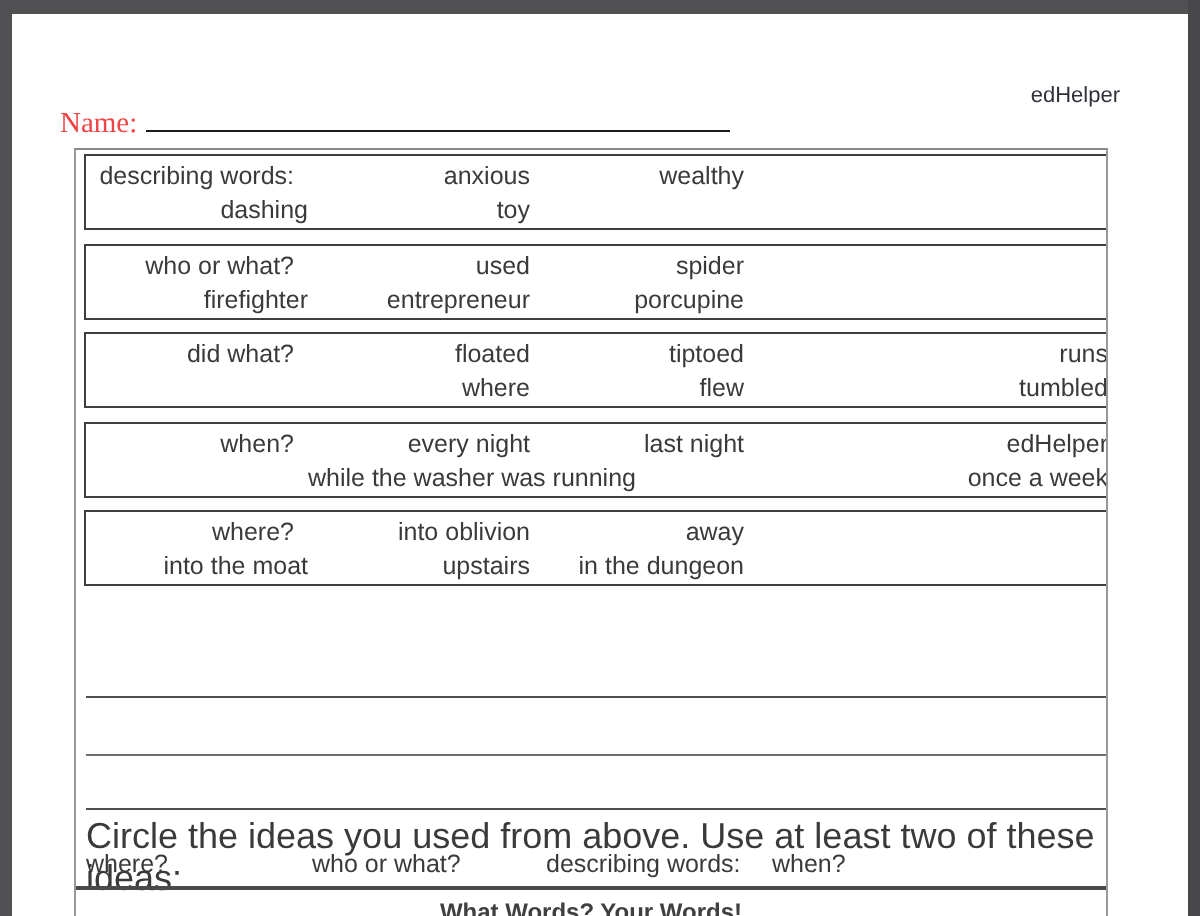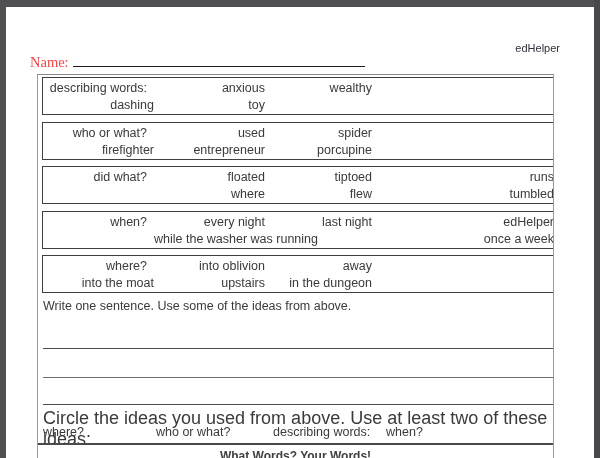--- a/index.html
+++ b/index.html
@@ -154,21 +154,20 @@
   <div class="wbox wbox5">
     <span class="blabel">where?</span>
     <span class="bcell">into oblivion</span>
     <span class="bcell">away</span>
     <span class="blabel"></span>
     <span class="bcell">into the moat</span>
     <span class="bcell">upstairs</span>
     <span class="bcell">in the dungeon</span>
   </div>
 
-  <div class="write-instr">Write one sentence.  Use some of the ideas from above.</div>
 
   <div class="write-line wl1"></div>
   <div class="write-line wl2"></div>
   <div class="write-line wl3"></div>
 
   <div class="circle-instr">Circle the ideas you used from above.  Use at least two of these ideas:</div>
 
   <div class="circle-options">
     <span class="copt copt0">where?</span>
     <span class="copt copt1">who or what?</span>

